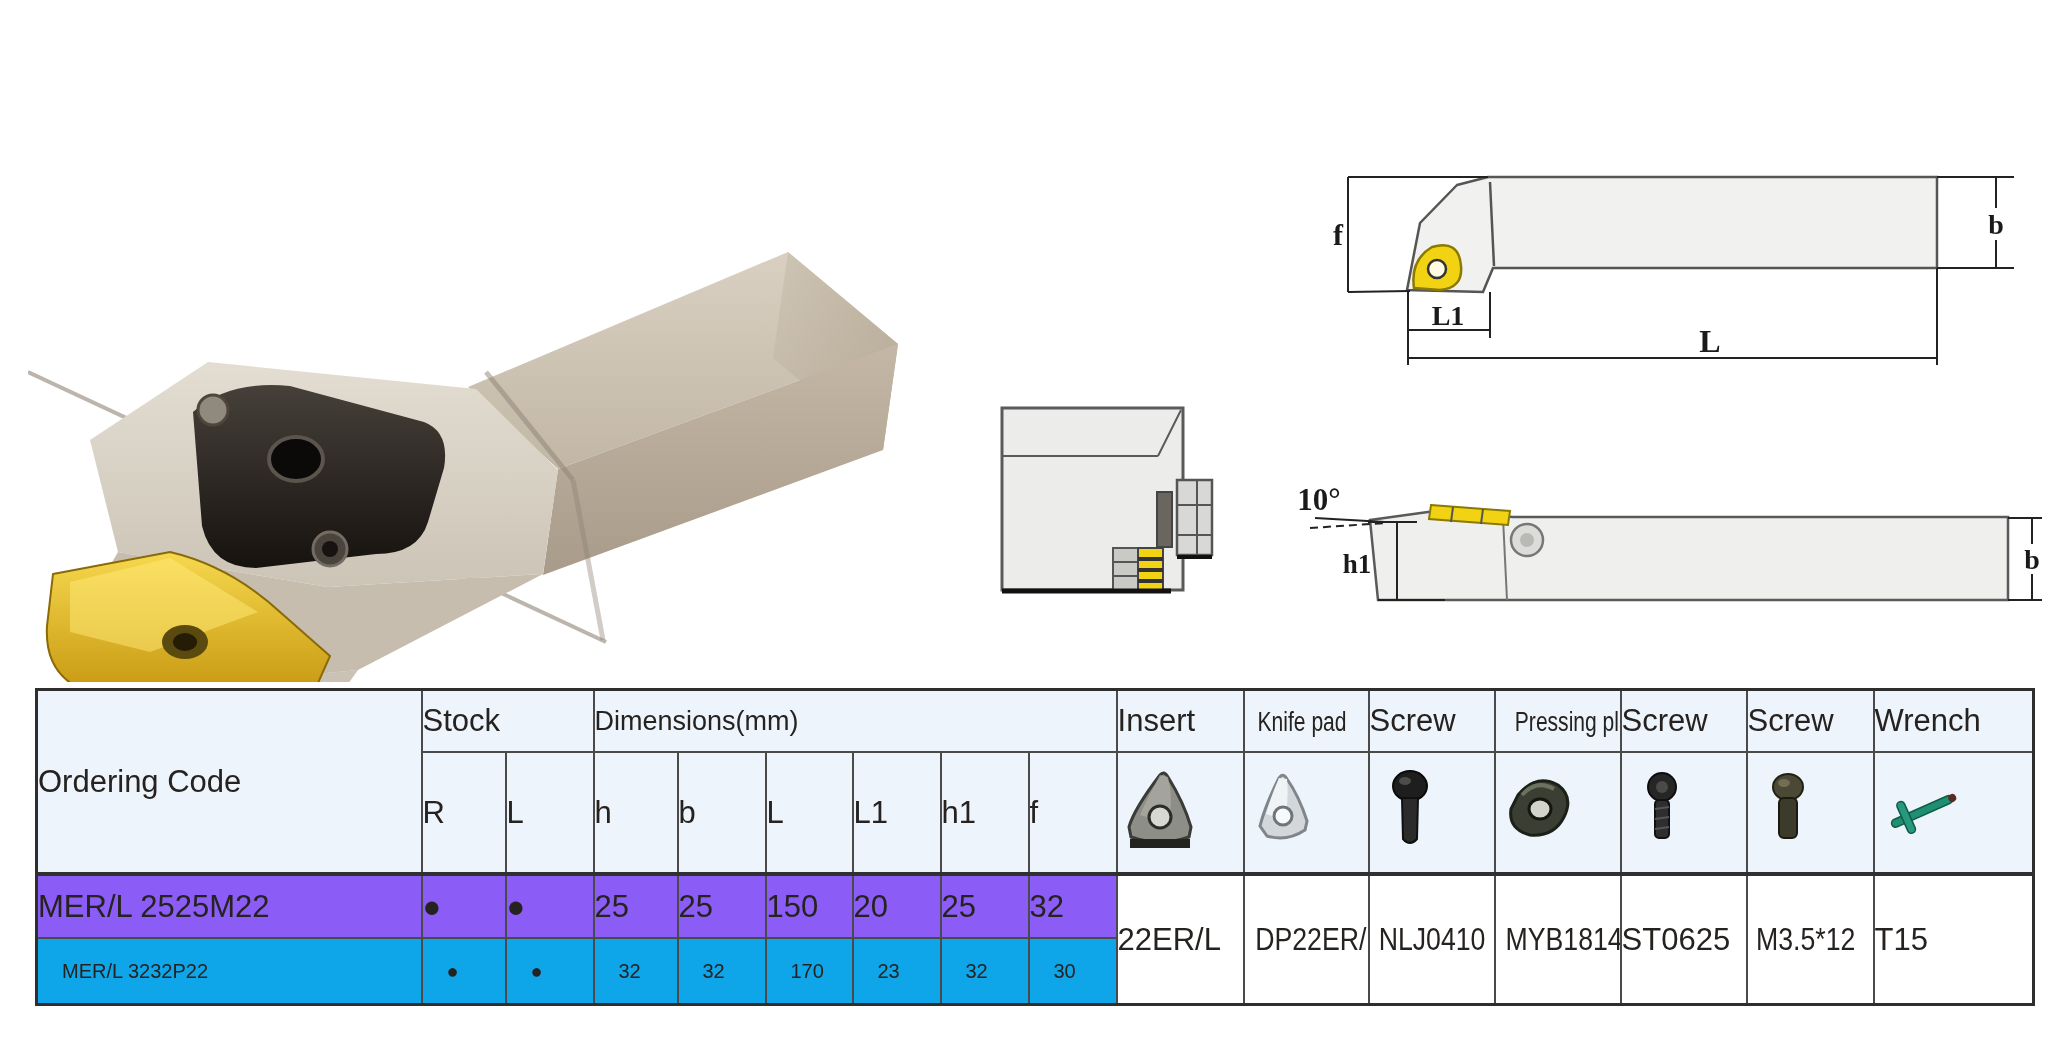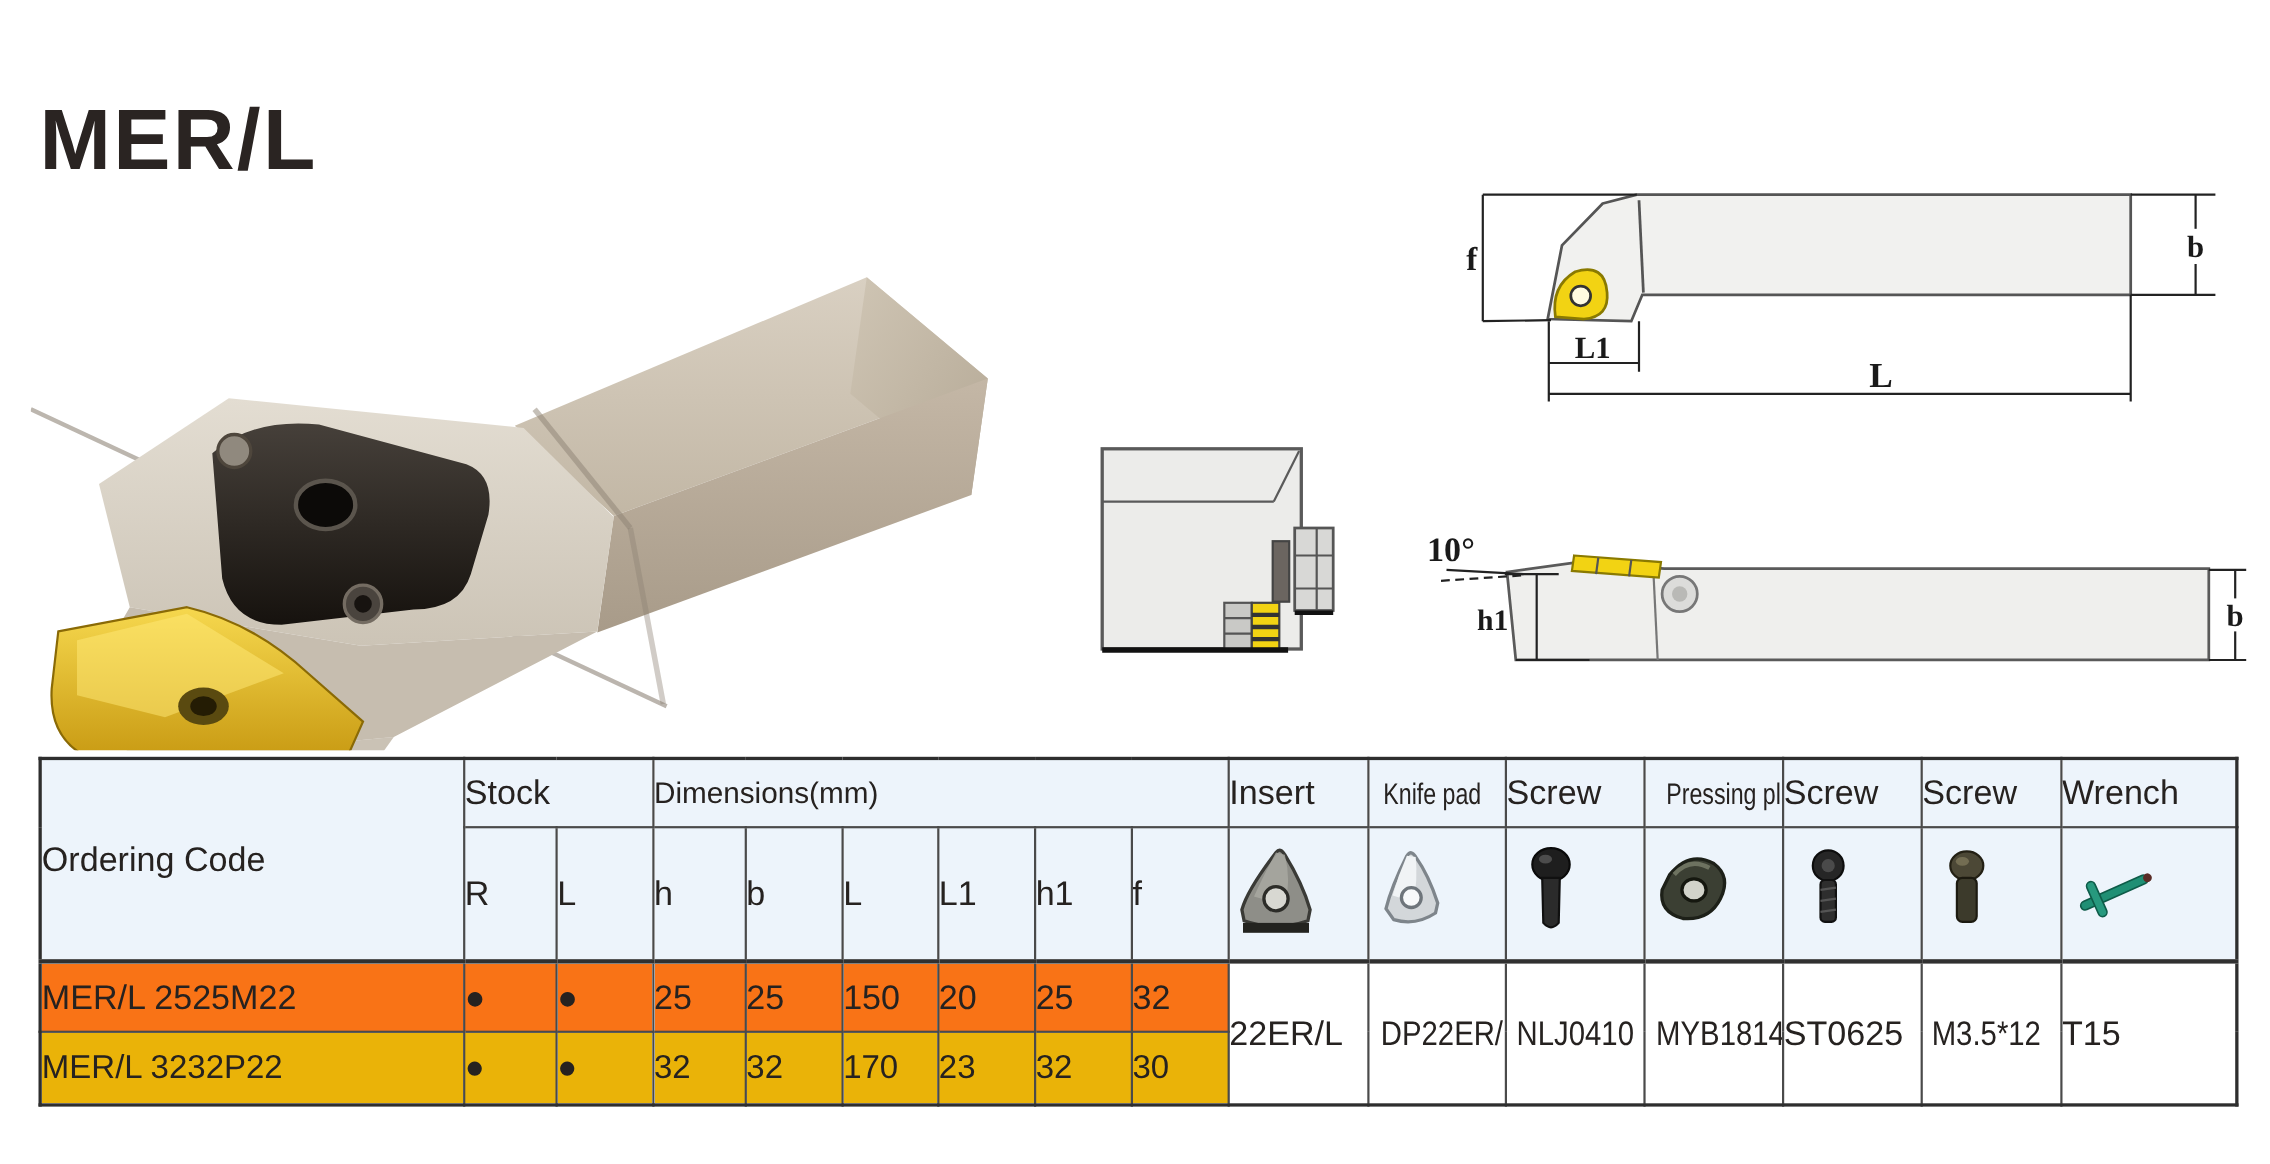--- a/index.html
+++ b/index.html
@@ -11,34 +11,33 @@
   
   table.spec{position:absolute;left:35px;top:688px;border-collapse:collapse;table-layout:fixed;
              width:1997px;border:3px solid #2e2e2e;background:#fff;}
   table.spec td{border:2px solid #4a4a4a;text-align:left;vertical-align:middle;
                 padding:0;overflow:hidden;color:#262220;}
   td.hdr{background:#edf4fb;font-size:31px;}
   td.hdr-sub{background:#edf4fb;font-size:31px;}
   td.hb{border-bottom:4px solid #303030 !important;}
   tr.r1 td{height:60px;}
   tr.r2 td{height:119px;}
-  tr.r3 td{height:61px;background:#f97316;font-size:31px;}
-  tr.r4 td{height:64px;background:#eab308;font-size:30px;}
+  tr.r3 td{height:61px;background:#8b5cf6;font-size:31px;}
+  tr.r4 td{height:64px;background:#0ea5e9;font-size:20px;padding-left:24px;}
   td.partcell{background:#ffffff !important;font-size:30px;}
   .cond{display:inline-block;transform:scaleX(0.78);white-space:nowrap;font-size:27px;}
   .cond2{display:inline-block;transform:scaleX(0.86);white-space:nowrap;}
   .dot{font-size:26px;}
   .dim-serif{font-family:"Liberation Serif",serif;font-weight:bold;}
 </style>
 </head>
 <body>
 
 <div class="canvas">
 
-  <div class="page-title">MER/L</div>
 
   <svg class="abs" style="left:28px;top:222px;" width="910" height="460" viewBox="0 0 910 460">
     <defs>
       <linearGradient id="gTop" x1="0" y1="0" x2="0" y2="1">
         <stop offset="0" stop-color="#d9d0c2"></stop>
           <stop offset="1" stop-color="#c2b7a5"></stop>
       </linearGradient>
       <linearGradient id="gFront" x1="0" y1="0" x2="0" y2="1">
         <stop offset="0" stop-color="#c4b7a6"></stop>
           <stop offset="1" stop-color="#a89b89"></stop>

